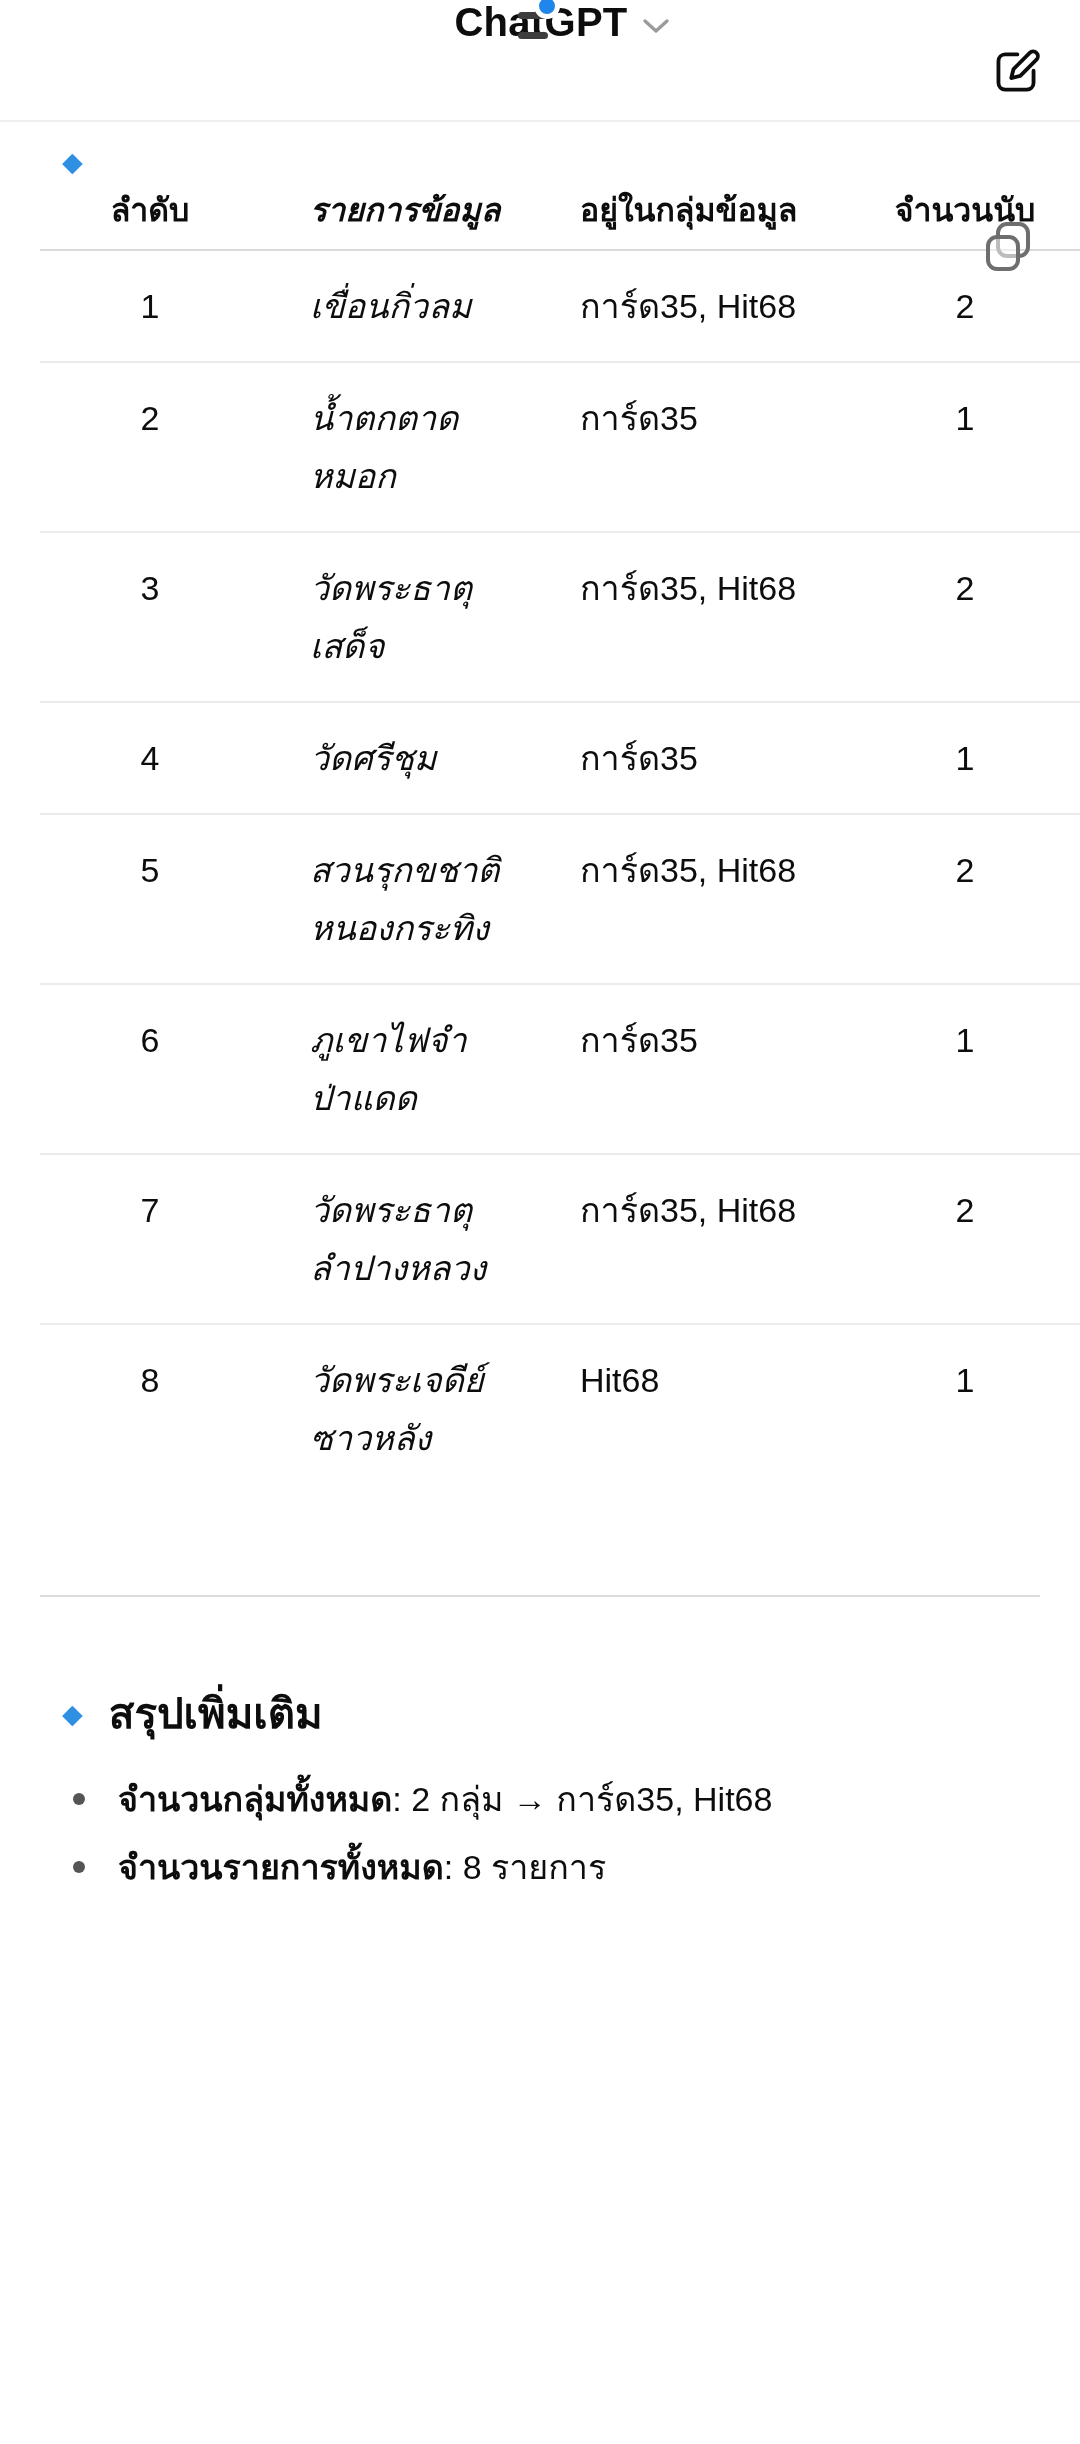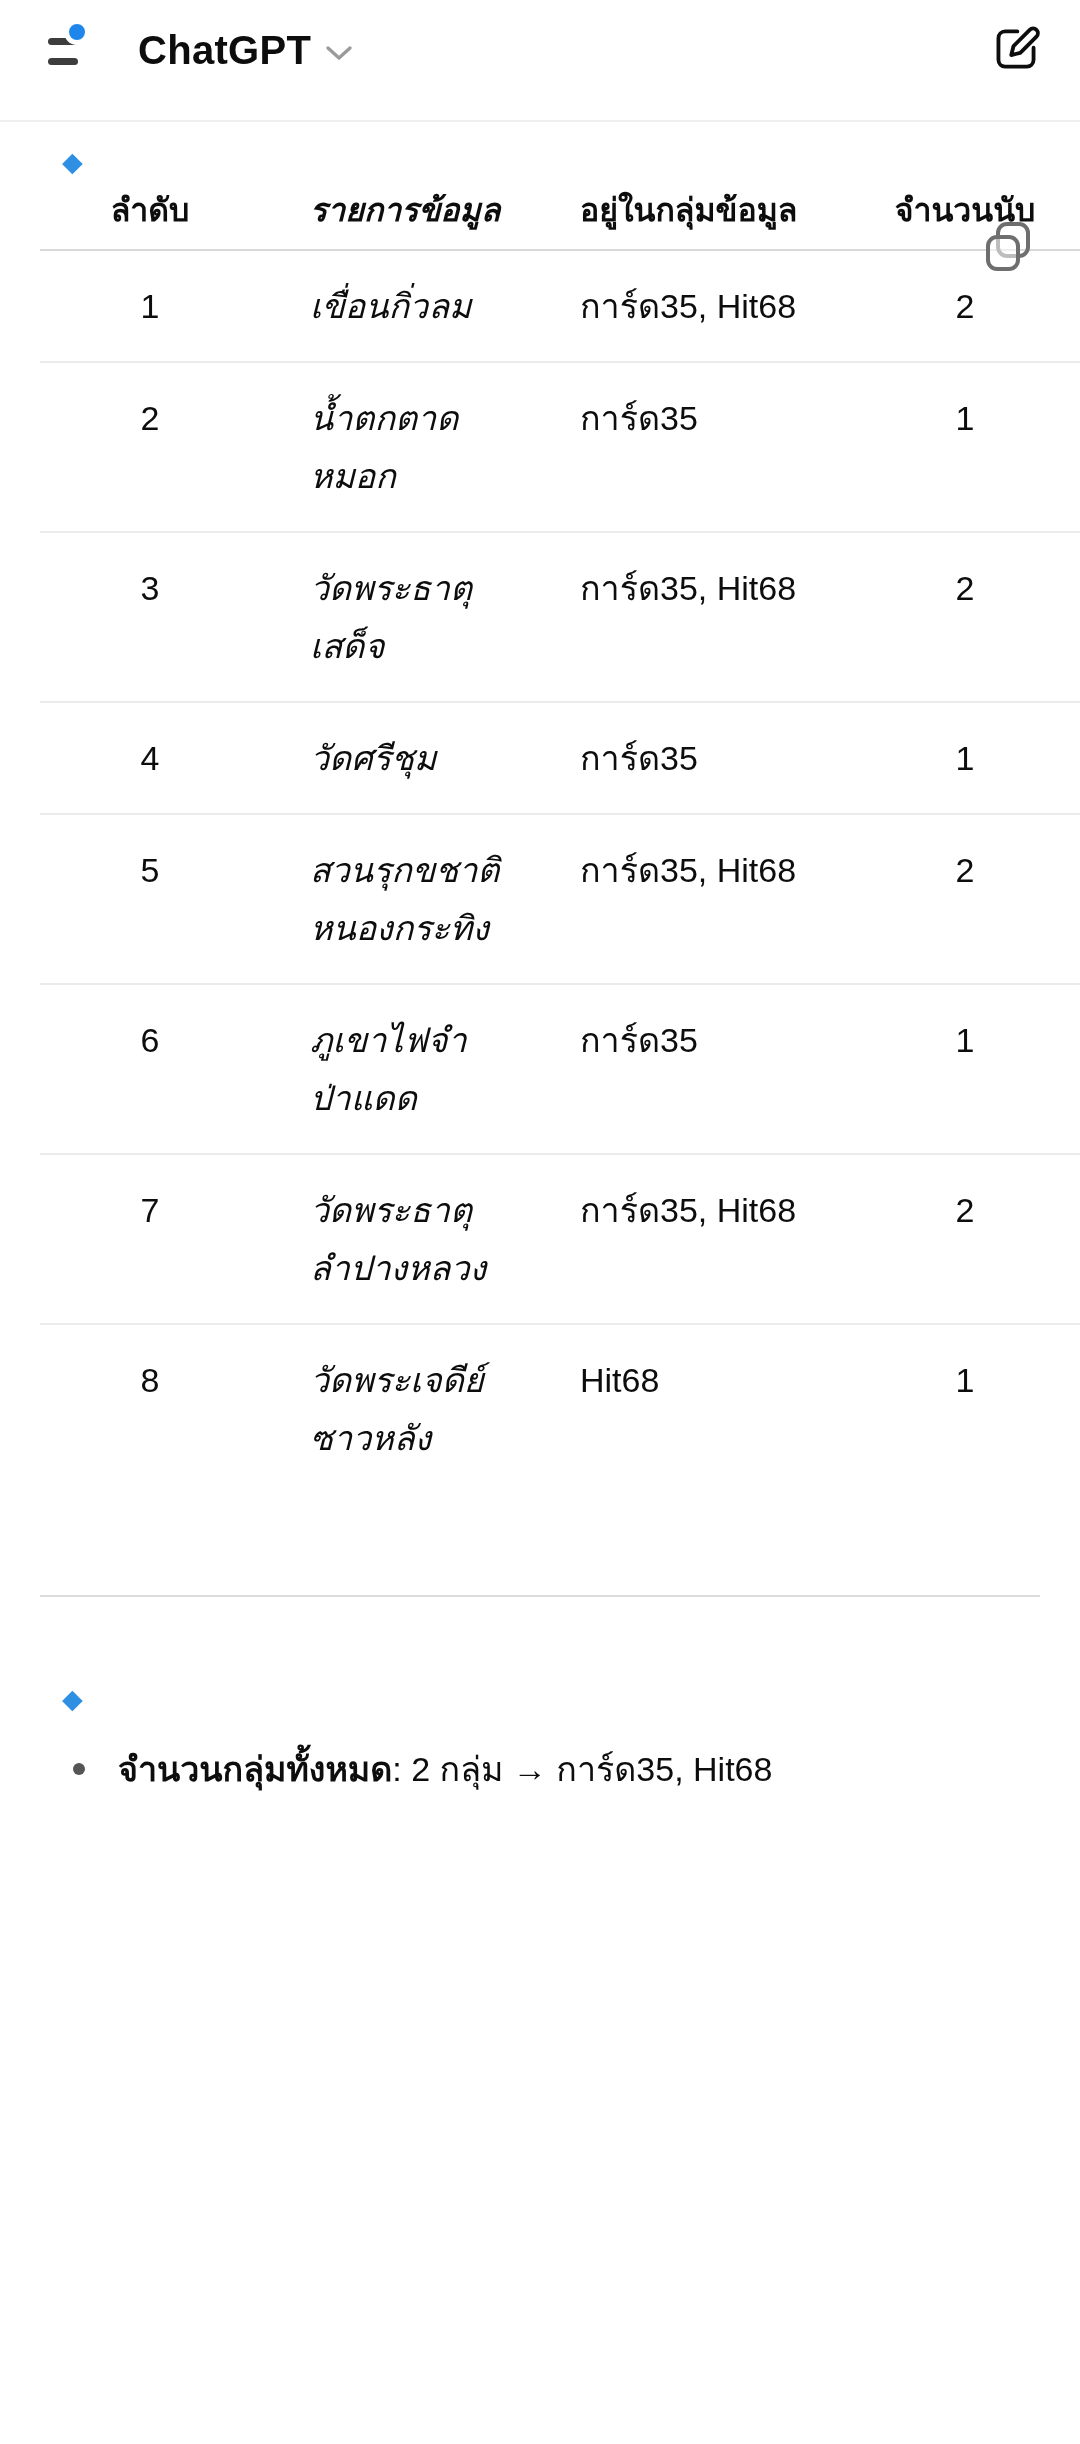--- a/index.html
+++ b/index.html
@@ -8,20 +8,21 @@
     width:1080px; height:2444px; overflow:hidden; position:relative;
     font-family:"Liberation Sans","DejaVu Sans",sans-serif;
     color:#0d0d0d;
   }
 
   
   .app-header {
     height:122px; padding:0 36px 20px 46px;
     display:flex; align-items:center;
     border-bottom:2px solid #efefef;
+    flex-direction:column;
   }
   .menu-btn { width:58px; height:48px; position:relative; background:none; border:none; cursor:pointer; }
   .menu-line { position:absolute; left:2px; width:30px; height:7px; border-radius:4px; background:#3d3d3d; }
   .menu-line.l1 { top:12px; }
   .menu-line.l2 { top:32px; }
   .menu-dot {
     position:absolute; left:18px; top:-7px; width:26px; height:26px;
     border-radius:50%; background:#1f87ec; border:5px solid #fff;
   }
   .app-title { display:flex; align-items:center; gap:14px; margin-left:34px; background:none; border:none; cursor:pointer; }
@@ -177,19 +178,21 @@
         <rect x="14" y="3" width="30" height="32" rx="9" fill="none" stroke="#6e6e6e" stroke-width="4"></rect>
         <rect x="4" y="16" width="30" height="32" rx="9" fill="rgba(255,255,255,0.55)" stroke="#6e6e6e" stroke-width="4"></rect>
       </svg>
     </button>
   </div>
 
   <hr class="rule">
 
   <h2 class="section-heading second">
     <span class="diamond">◆</span>
+    <span>สรุปเพิ่มเติม</span>
   </h2>
 
   <ul class="summary">
     <li><span class="b">จำนวนกลุ่มทั้งหมด</span><span>: 2 กลุ่ม → การ์ด35, Hit68</span></li>
+    <li><span class="b">จำนวนรายการทั้งหมด</span><span>: 8 รายการ</span></li>
   </ul>
 
 </main>
 
 </body></html>

